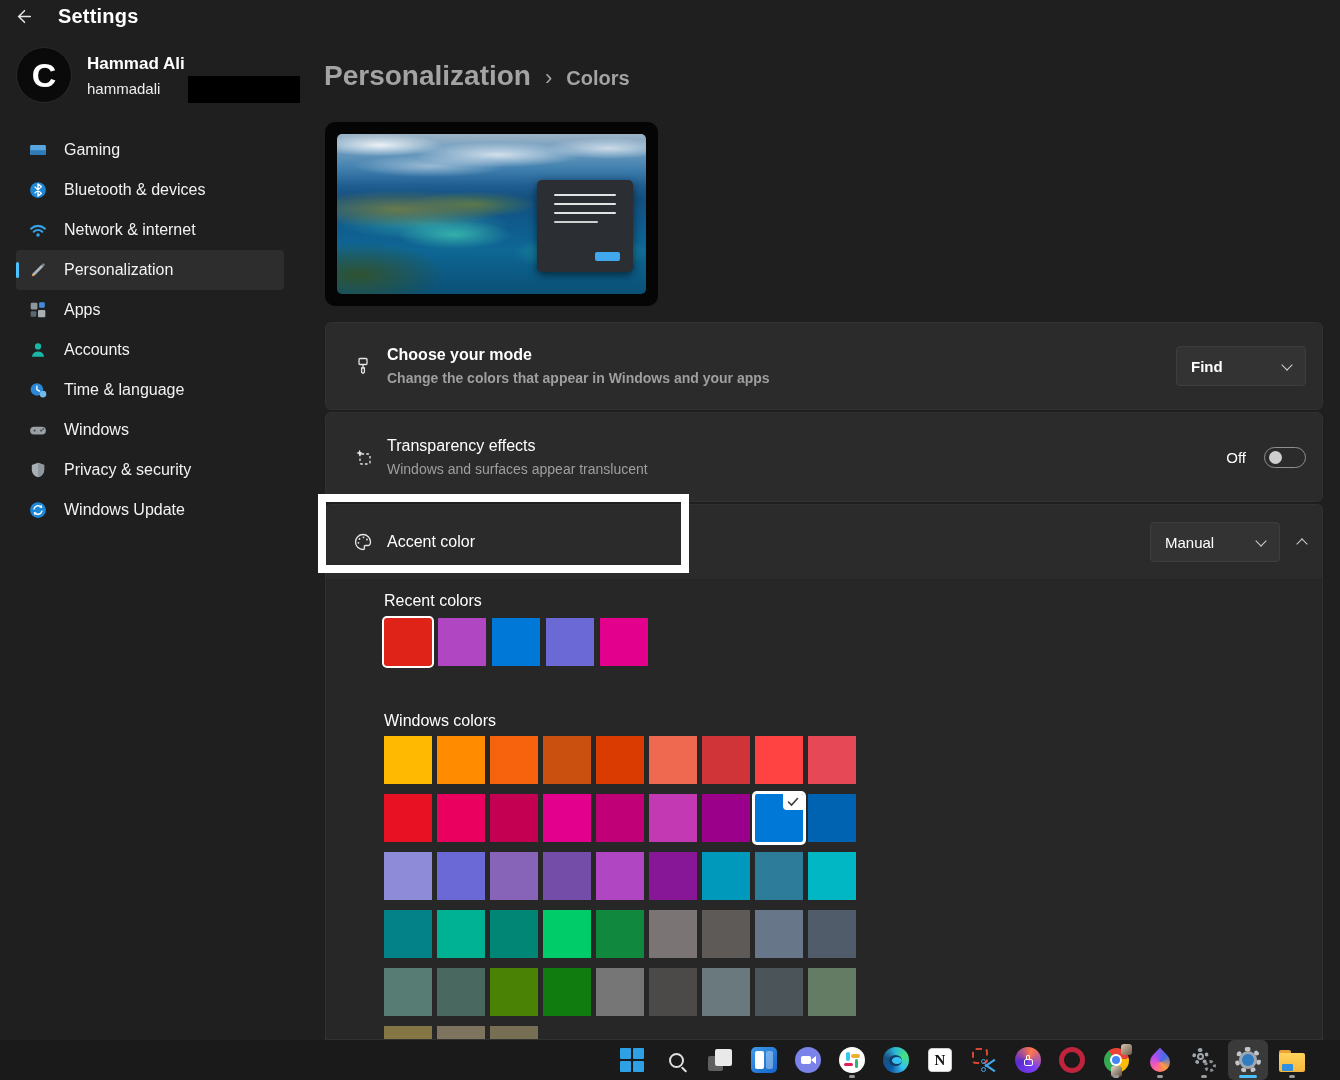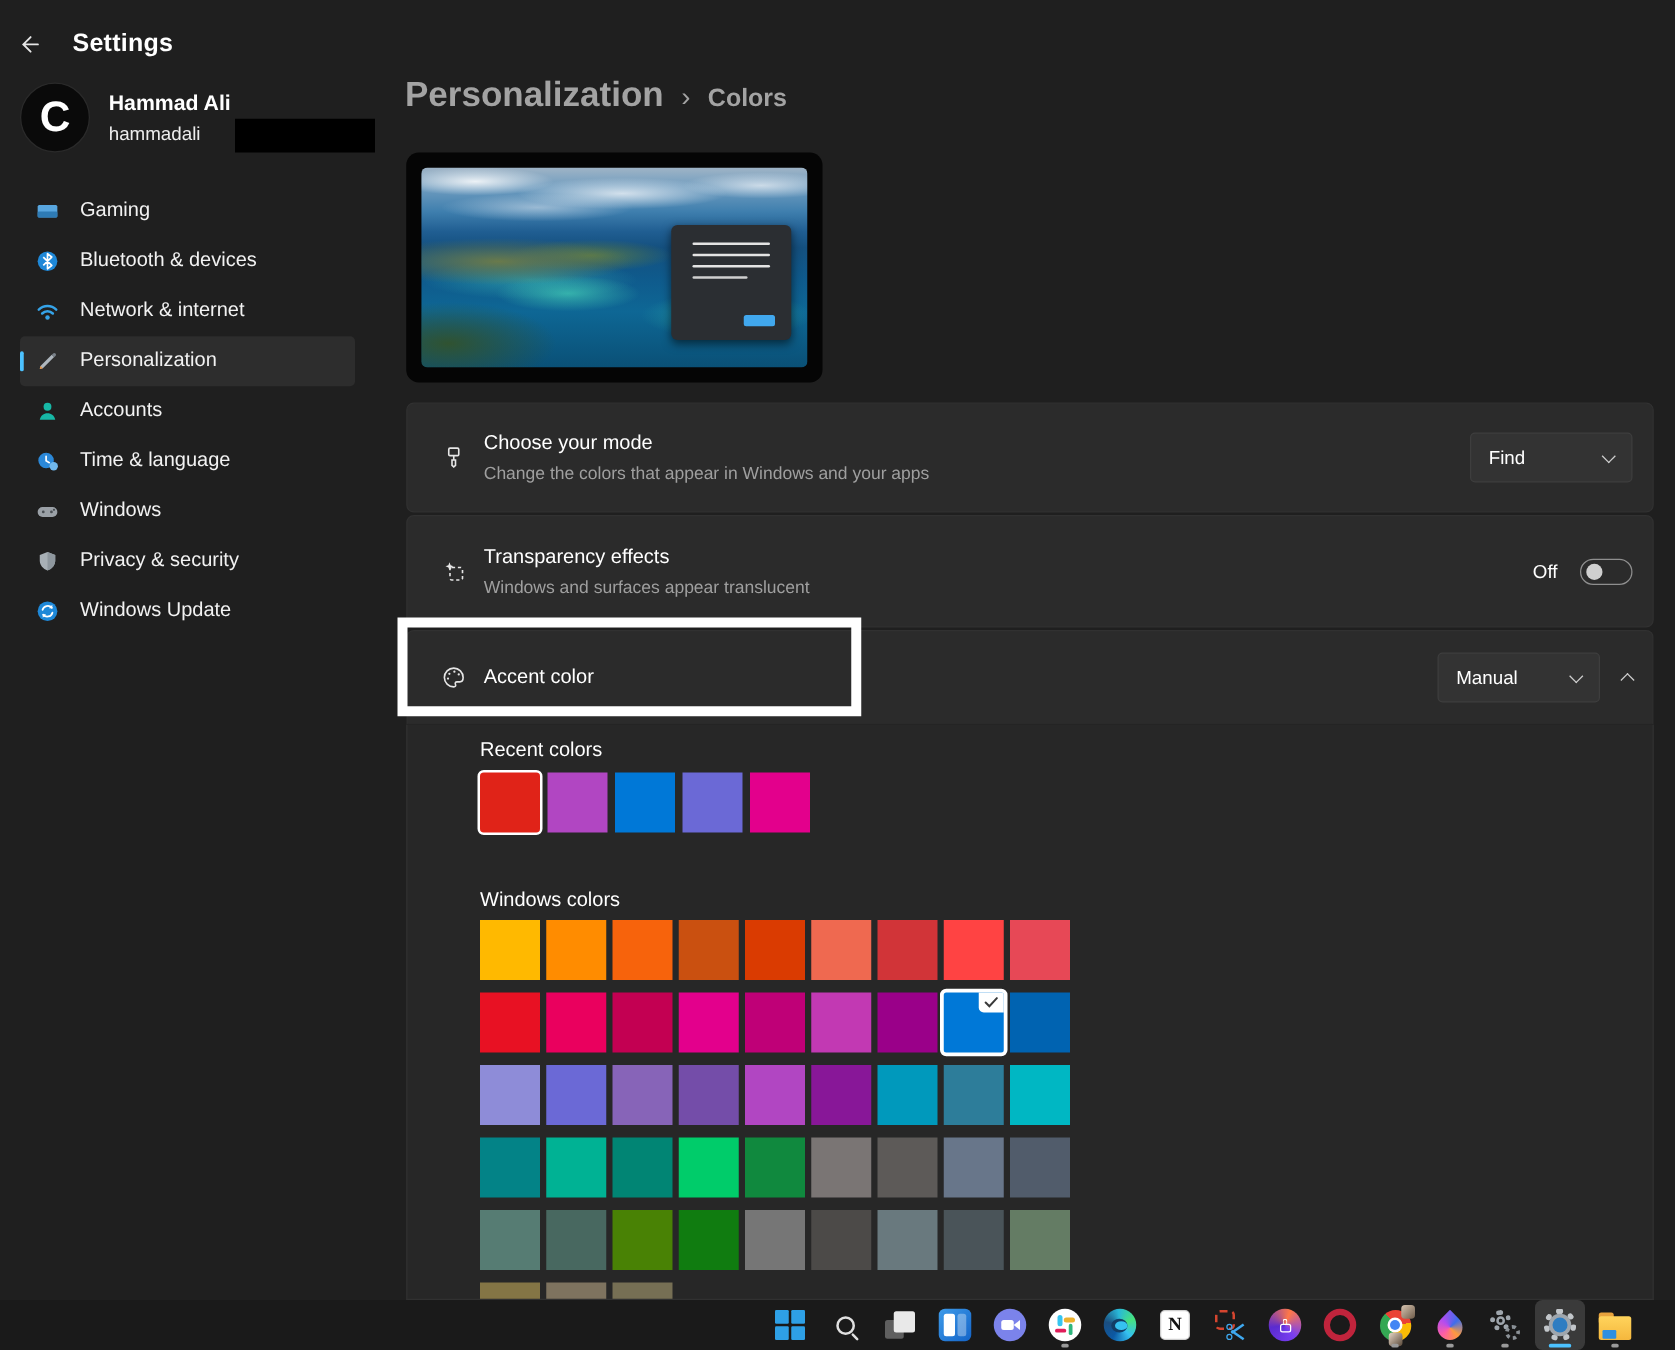--- a/index.html
+++ b/index.html
@@ -4,21 +4,21 @@
 <style>
   * { margin:0; padding:0; box-sizing:border-box; }
   html,body { width:1340px; height:1080px; overflow:hidden; }
   body {
     background:#1f1f1f; color:#ffffff;
     font-family:"Liberation Sans", sans-serif;
     position:relative;
   }
   
   .sidebar { position:absolute; left:0; top:0; width:300px; height:1040px; padding:0 16px; }
-  .titlebar { display:flex; align-items:center; gap:24px; padding-top:24px; }
+  .titlebar { display:flex; align-items:center; gap:24px; padding-top:5px; }
   .back-btn { width:18px; height:18px; display:flex; align-items:center; cursor:pointer; }
   .app-title { font-size:20px; font-weight:600; letter-spacing:.2px; }
   .user { display:flex; align-items:center; gap:15px; margin-top:18px; position:relative; height:58px; }
   .avatar { width:56px; height:56px; border-radius:50%; background:#0a0a0a; color:#fff;
             display:flex; align-items:center; justify-content:center;
             font-size:34px; font-weight:bold; border:1px solid #2a2a2a; }
   .user-name { font-size:17px; font-weight:bold; }
   .user-handle { font-size:15px; color:#ededed; margin-top:6px; }
   .redaction { position:absolute; left:172px; top:30px; width:112px; height:27px; background:#000; }
   .search-wrap { margin-top:28px; position:relative; }
@@ -166,20 +166,31 @@
             <path d="M2.5 13.5l2.2-.5 8-8-1.7-1.7-8 8z" fill="#aeb6bd"></path>
             <path d="M2.5 13.5l2.2-.5-1.7-1.7z" fill="#e8913d"></path>
             <path d="M11 3.5l1.7 1.7 1-1a1.2 1.2 0 0 0-1.7-1.7z" fill="#7a828a"></path>
           </svg>
         </span>
         <span>Personalization</span>
       </div>
       <div class="nav-item">
         <span class="nav-ic">
           <svg width="18" height="18" viewBox="0 0 16 16">
+            <rect x="1.5" y="1.5" width="6" height="6" rx="1" fill="#8e979e"></rect>
+            <rect x="9" y="1" width="5" height="5" rx="1" fill="#3e8ede"></rect>
+            <rect x="1.5" y="9" width="5" height="5" rx="1" fill="#5b6770"></rect>
+            <rect x="8" y="8" width="6.5" height="6.5" rx="1" fill="#a8b0b6"></rect>
+          </svg>
+        </span>
+        <span>Apps</span>
+      </div>
+      <div class="nav-item">
+        <span class="nav-ic">
+          <svg width="18" height="18" viewBox="0 0 16 16">
             <circle cx="8" cy="4.8" r="2.8" fill="#17b8a6"></circle>
             <path d="M2.5 14c.6-3 2.8-4.6 5.5-4.6s4.9 1.6 5.5 4.6z" fill="#17b8a6"></path>
           </svg>
         </span>
         <span>Accounts</span>
       </div>
       <div class="nav-item">
         <span class="nav-ic">
           <svg width="18" height="18" viewBox="0 0 16 16">
             <circle cx="7" cy="7.5" r="5.5" fill="#2b88d8"></circle>
@@ -234,21 +245,21 @@
     <div class="mini-window">
       <div class="mini-line"></div>
         <div class="mini-line"></div>
         <div class="mini-line"></div>
       <div class="mini-line short"></div>
       <div class="mini-btn" style="background:#41a8ee"></div>
     </div>
   </div>
 </div>
 
-<div class="card" style="top:322px;height:88px;">
+<div class="card" style="top:322px;height:88px;font-weight:bold;">
   <span class="card-ic">
     <svg width="20" height="20" viewBox="0 0 20 20" fill="none" stroke="#e6e6e6" stroke-width="1.3">
         <rect x="6" y="2.5" width="8" height="6" rx="1"></rect>
         <path d="M10 8.5v3.5"></path>
         <path d="M8.6 12h2.8v4.3l-1.4 1.2-1.4-1.2z"></path>
       </svg>
   </span>
   <div>
     <div class="card-title">Choose your mode</div>
     <div class="card-sub">Change the colors that appear in Windows and your apps</div>

